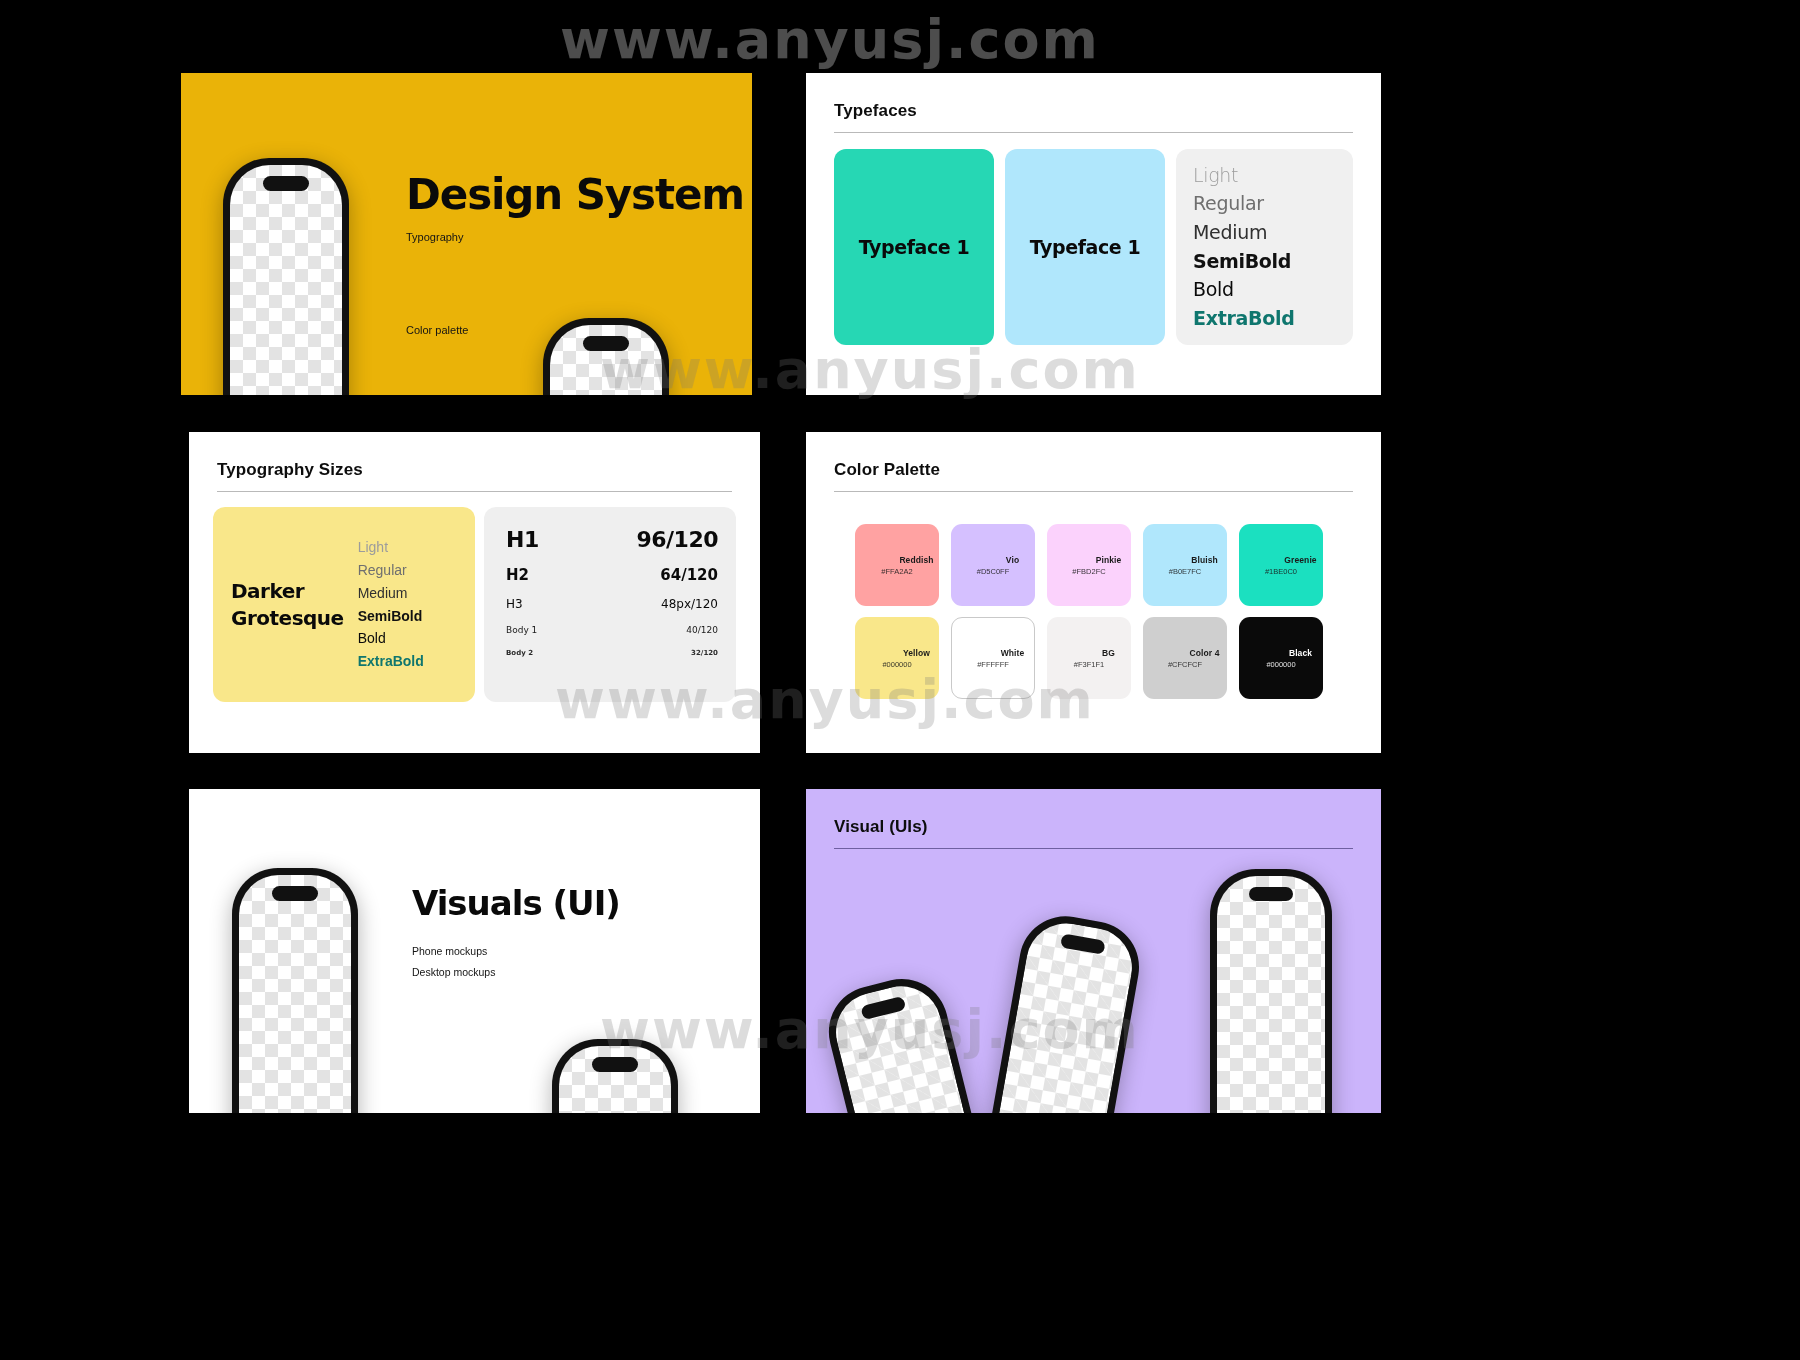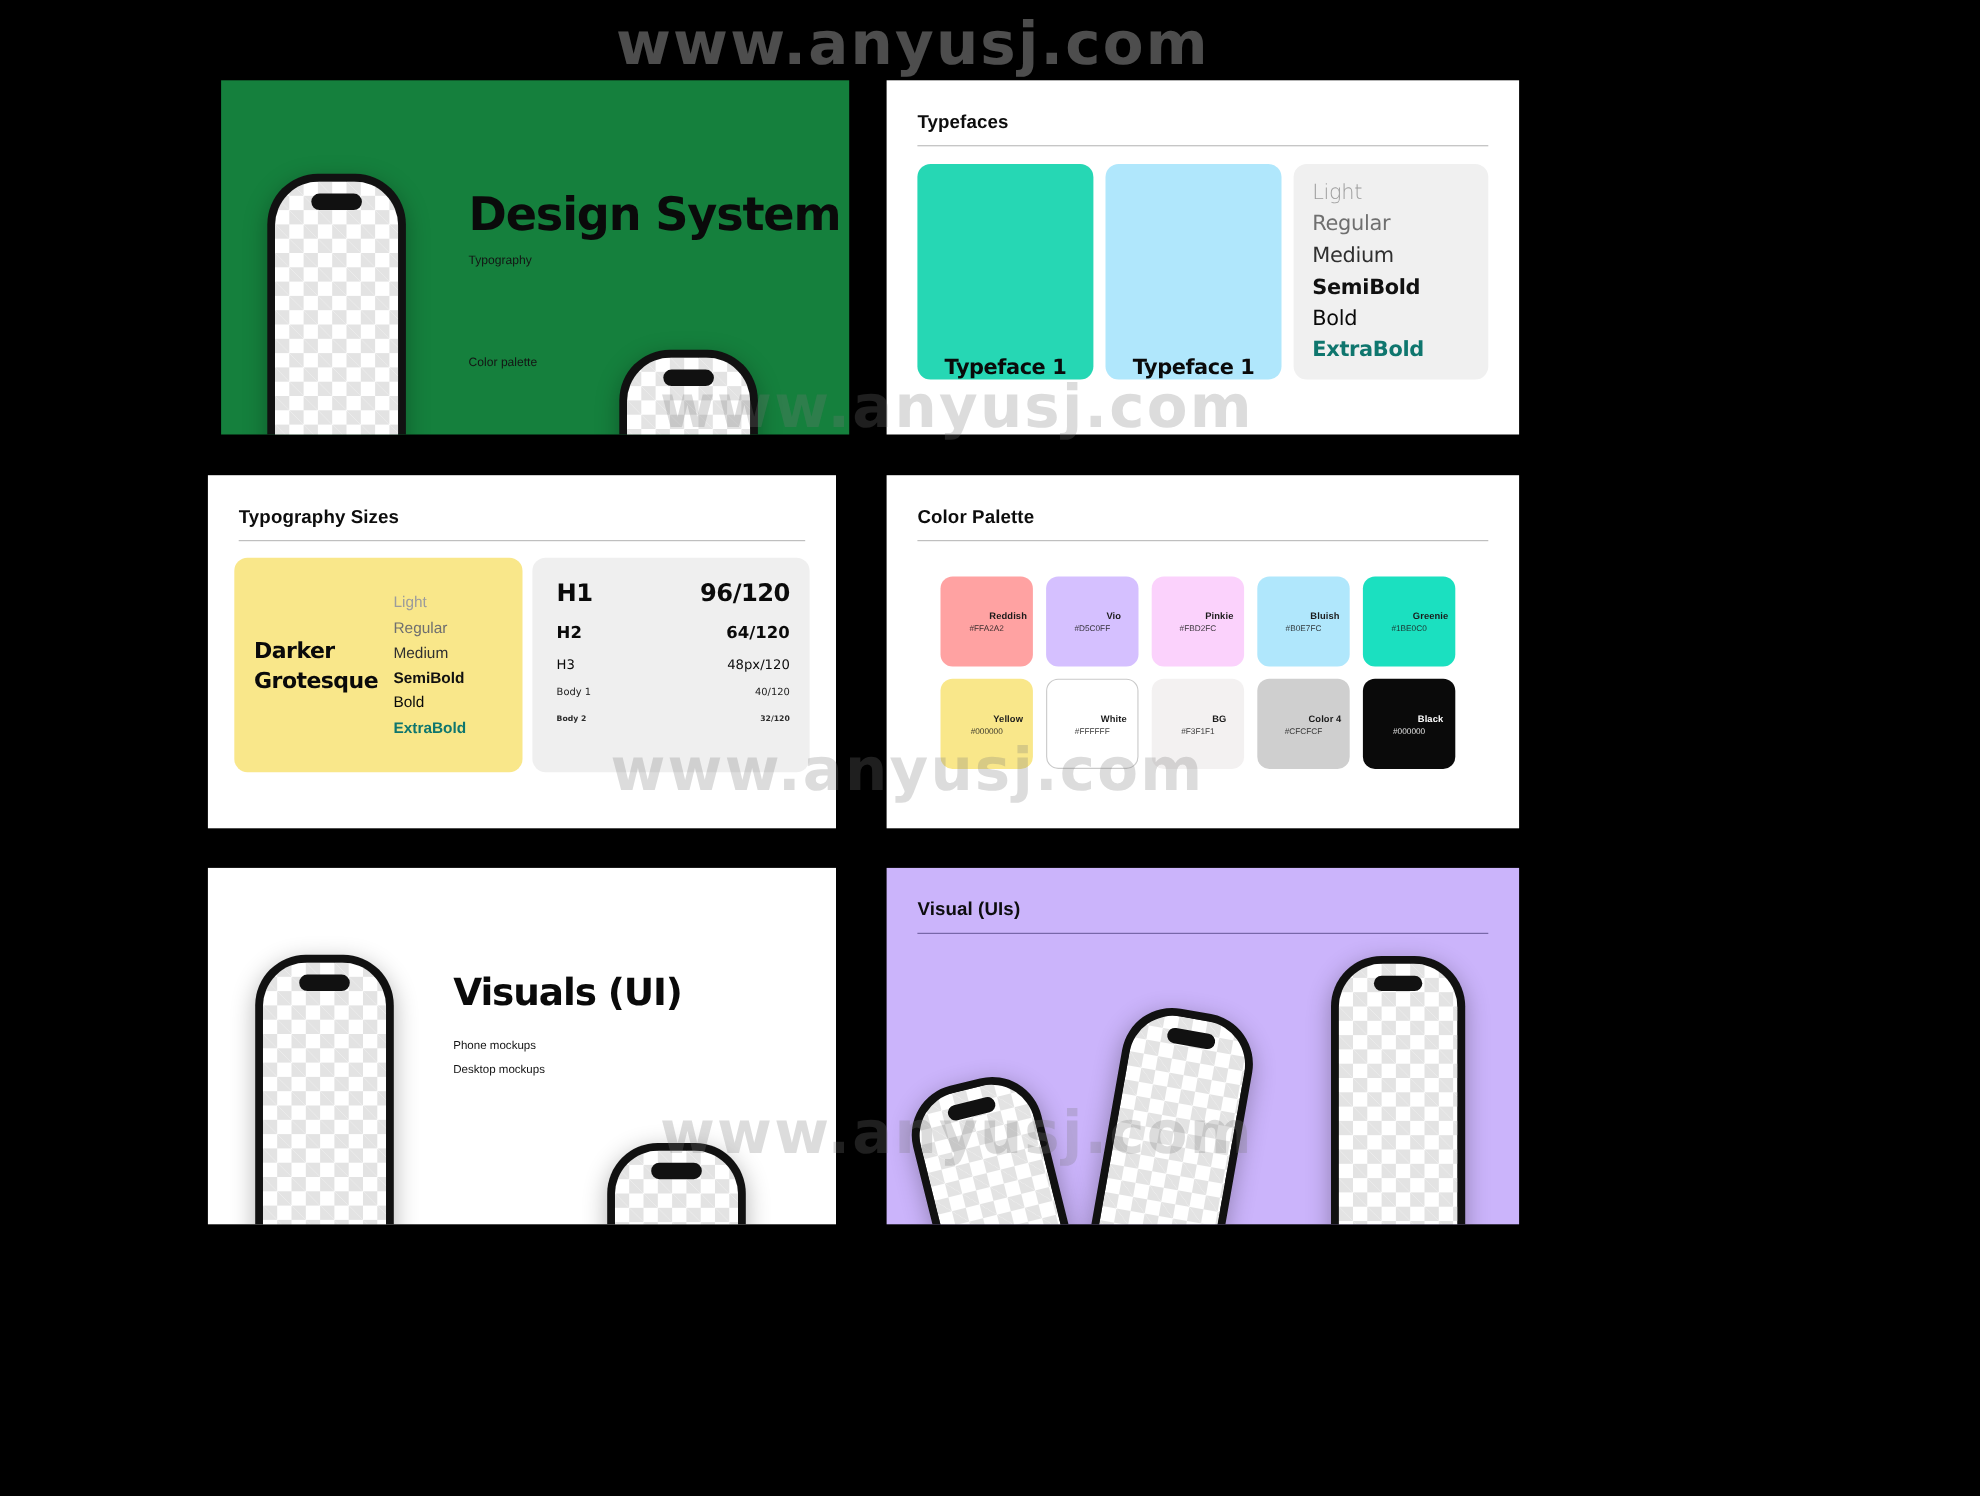--- a/index.html
+++ b/index.html
@@ -76,21 +76,21 @@
   }
   .phone .island {
     position: absolute;
     top: 11px; left: 50%;
     transform: translateX(-50%);
     background: #111111;
     border-radius: 999px;
   }
 
   
-  #slide-cover { left: 201px; top: 73px; width: 571px; height: 322px; background: #15803d; }
+  #slide-cover { left: 181px; top: 73px; width: 571px; height: 322px; background: #eab308; }
   #slide-cover .cover-title {
     position: absolute; left: 225px; top: 97px;
     font-size: 42px; font-weight: 700; color: #0a0a0a;
     letter-spacing: -1.1px;
     font-family: "DejaVu Sans", sans-serif;
   }
   #slide-cover .cover-sub {
     position: absolute; left: 225px;
     font-size: 11px; color: #141414; font-weight: 400;
   }
@@ -107,21 +107,21 @@
   .tf-row {
     position: absolute;
     left: 28px; right: 28px; top: 76px;
     display: flex; gap: 11px;
     height: 196px;
   }
   .tf-card {
     flex: 1;
     border-radius: 12px;
     display: flex;
-    align-items: flex-end;
+    align-items: center;
     justify-content: center;
   }
   .tf-card .tf-label {
     font-size: 19px; font-weight: 700; color: #0a0a0a;
     font-family: "DejaVu Sans", sans-serif;
     letter-spacing: -.4px;
   }
   .tf-weights {
     flex: 1;
     border-radius: 12px;

